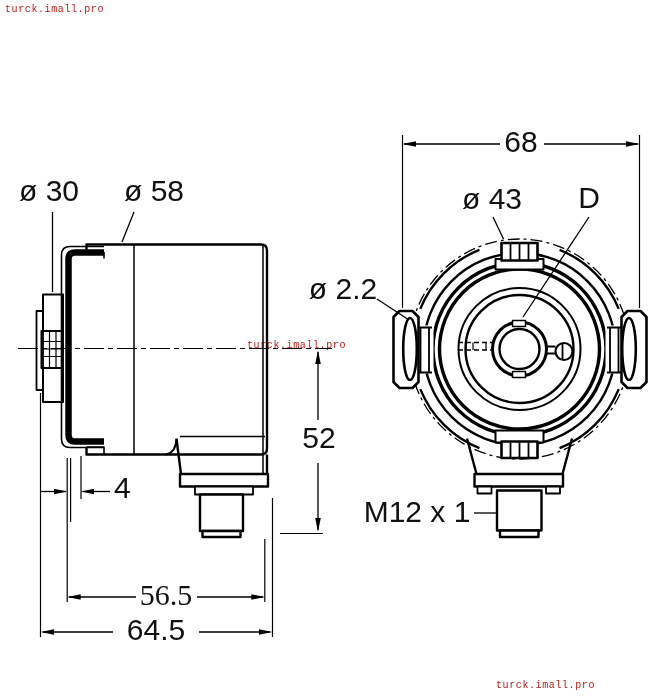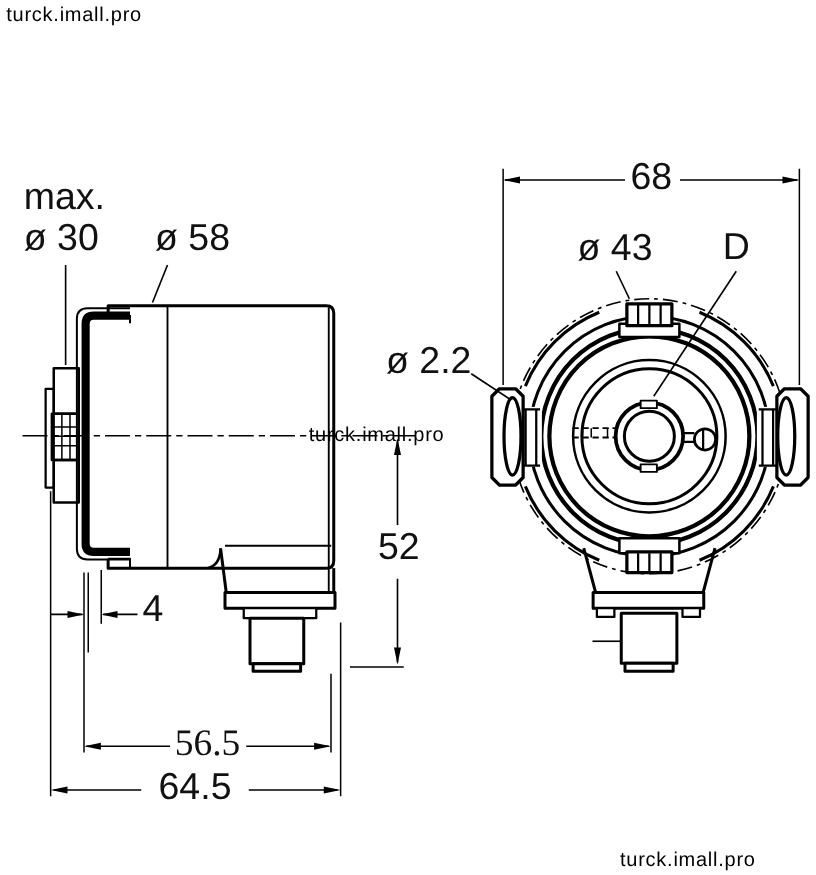--- a/index.html
+++ b/index.html
@@ -1,20 +1,20 @@
 <!DOCTYPE html>
 <html><head>
 <meta charset="utf-8">
 <style>
   html,body{margin:0;padding:0;background:#ffffff;}
   .canvas{position:relative;width:653px;height:700px;background:#ffffff;overflow:hidden;
           font-family:"Liberation Sans", sans-serif;}
   .canvas svg{position:absolute;left:0;top:0;z-index:2;}
-  .wm{position:absolute;z-index:1;font-family:Liberation Sans, sans-serif;
-      font-size:16px;color:#000000;letter-spacing:0.6px;white-space:nowrap;}
+  .wm{position:absolute;z-index:1;font-family:Liberation Mono, monospace;
+      font-size:10px;color:#b91c1c;letter-spacing:0.6px;white-space:nowrap;}
   .wm-tl{left:5px;top:4px;}
   .wm-mid{left:247px;top:340px;}
   .wm-br{left:496px;top:680px;}
   .lbl{position:absolute;z-index:3;font-size:30px;color:#111;line-height:1;white-space:nowrap;}
   .ctr{transform:translateX(-50%);}
   
   .l-max{left:19px;top:143px;}
   .l-d30{left:19px;top:176px;}
   .l-d58{left:124px;top:176px;}
   .l-68{left:521px;top:127px;}
@@ -167,25 +167,25 @@
       <g>
         <path d="M402.5,135 V308" stroke-width="1.2"></path>
         <path d="M639.5,135 V308" stroke-width="1.2"></path>
         <path d="M404,144 H500 M544,144 H638" stroke-width="1.3"></path>
         <polygon points="402.5,144 416,141.2 416,146.8" fill="#000" stroke="none"></polygon>
         <polygon points="639.5,144 626,141.2 626,146.8" fill="#000" stroke="none"></polygon>
       </g>
     </g>
   </svg>
 
-  <div class="lbl l-max">max.</div>
   <div class="lbl l-d30">ø 30</div>
   <div class="lbl l-d58">ø 58</div>
   <div class="lbl l-68 ctr">68</div>
   <div class="lbl l-d63 ctr">ø 43</div>
   <div class="lbl l-D ctr">D</div>
   <div class="lbl l-d31 ctr">ø 2.2</div>
   <div class="lbl l-52 ctr">52</div>
   <div class="lbl l-4">4</div>
+  <div class="lbl l-m12 ctr">M12 x 1</div>
   <div class="lbl l-565 ctr">56.5</div>
   <div class="lbl l-645 ctr">64.5</div>
 
 </div>
 
 </body></html>

